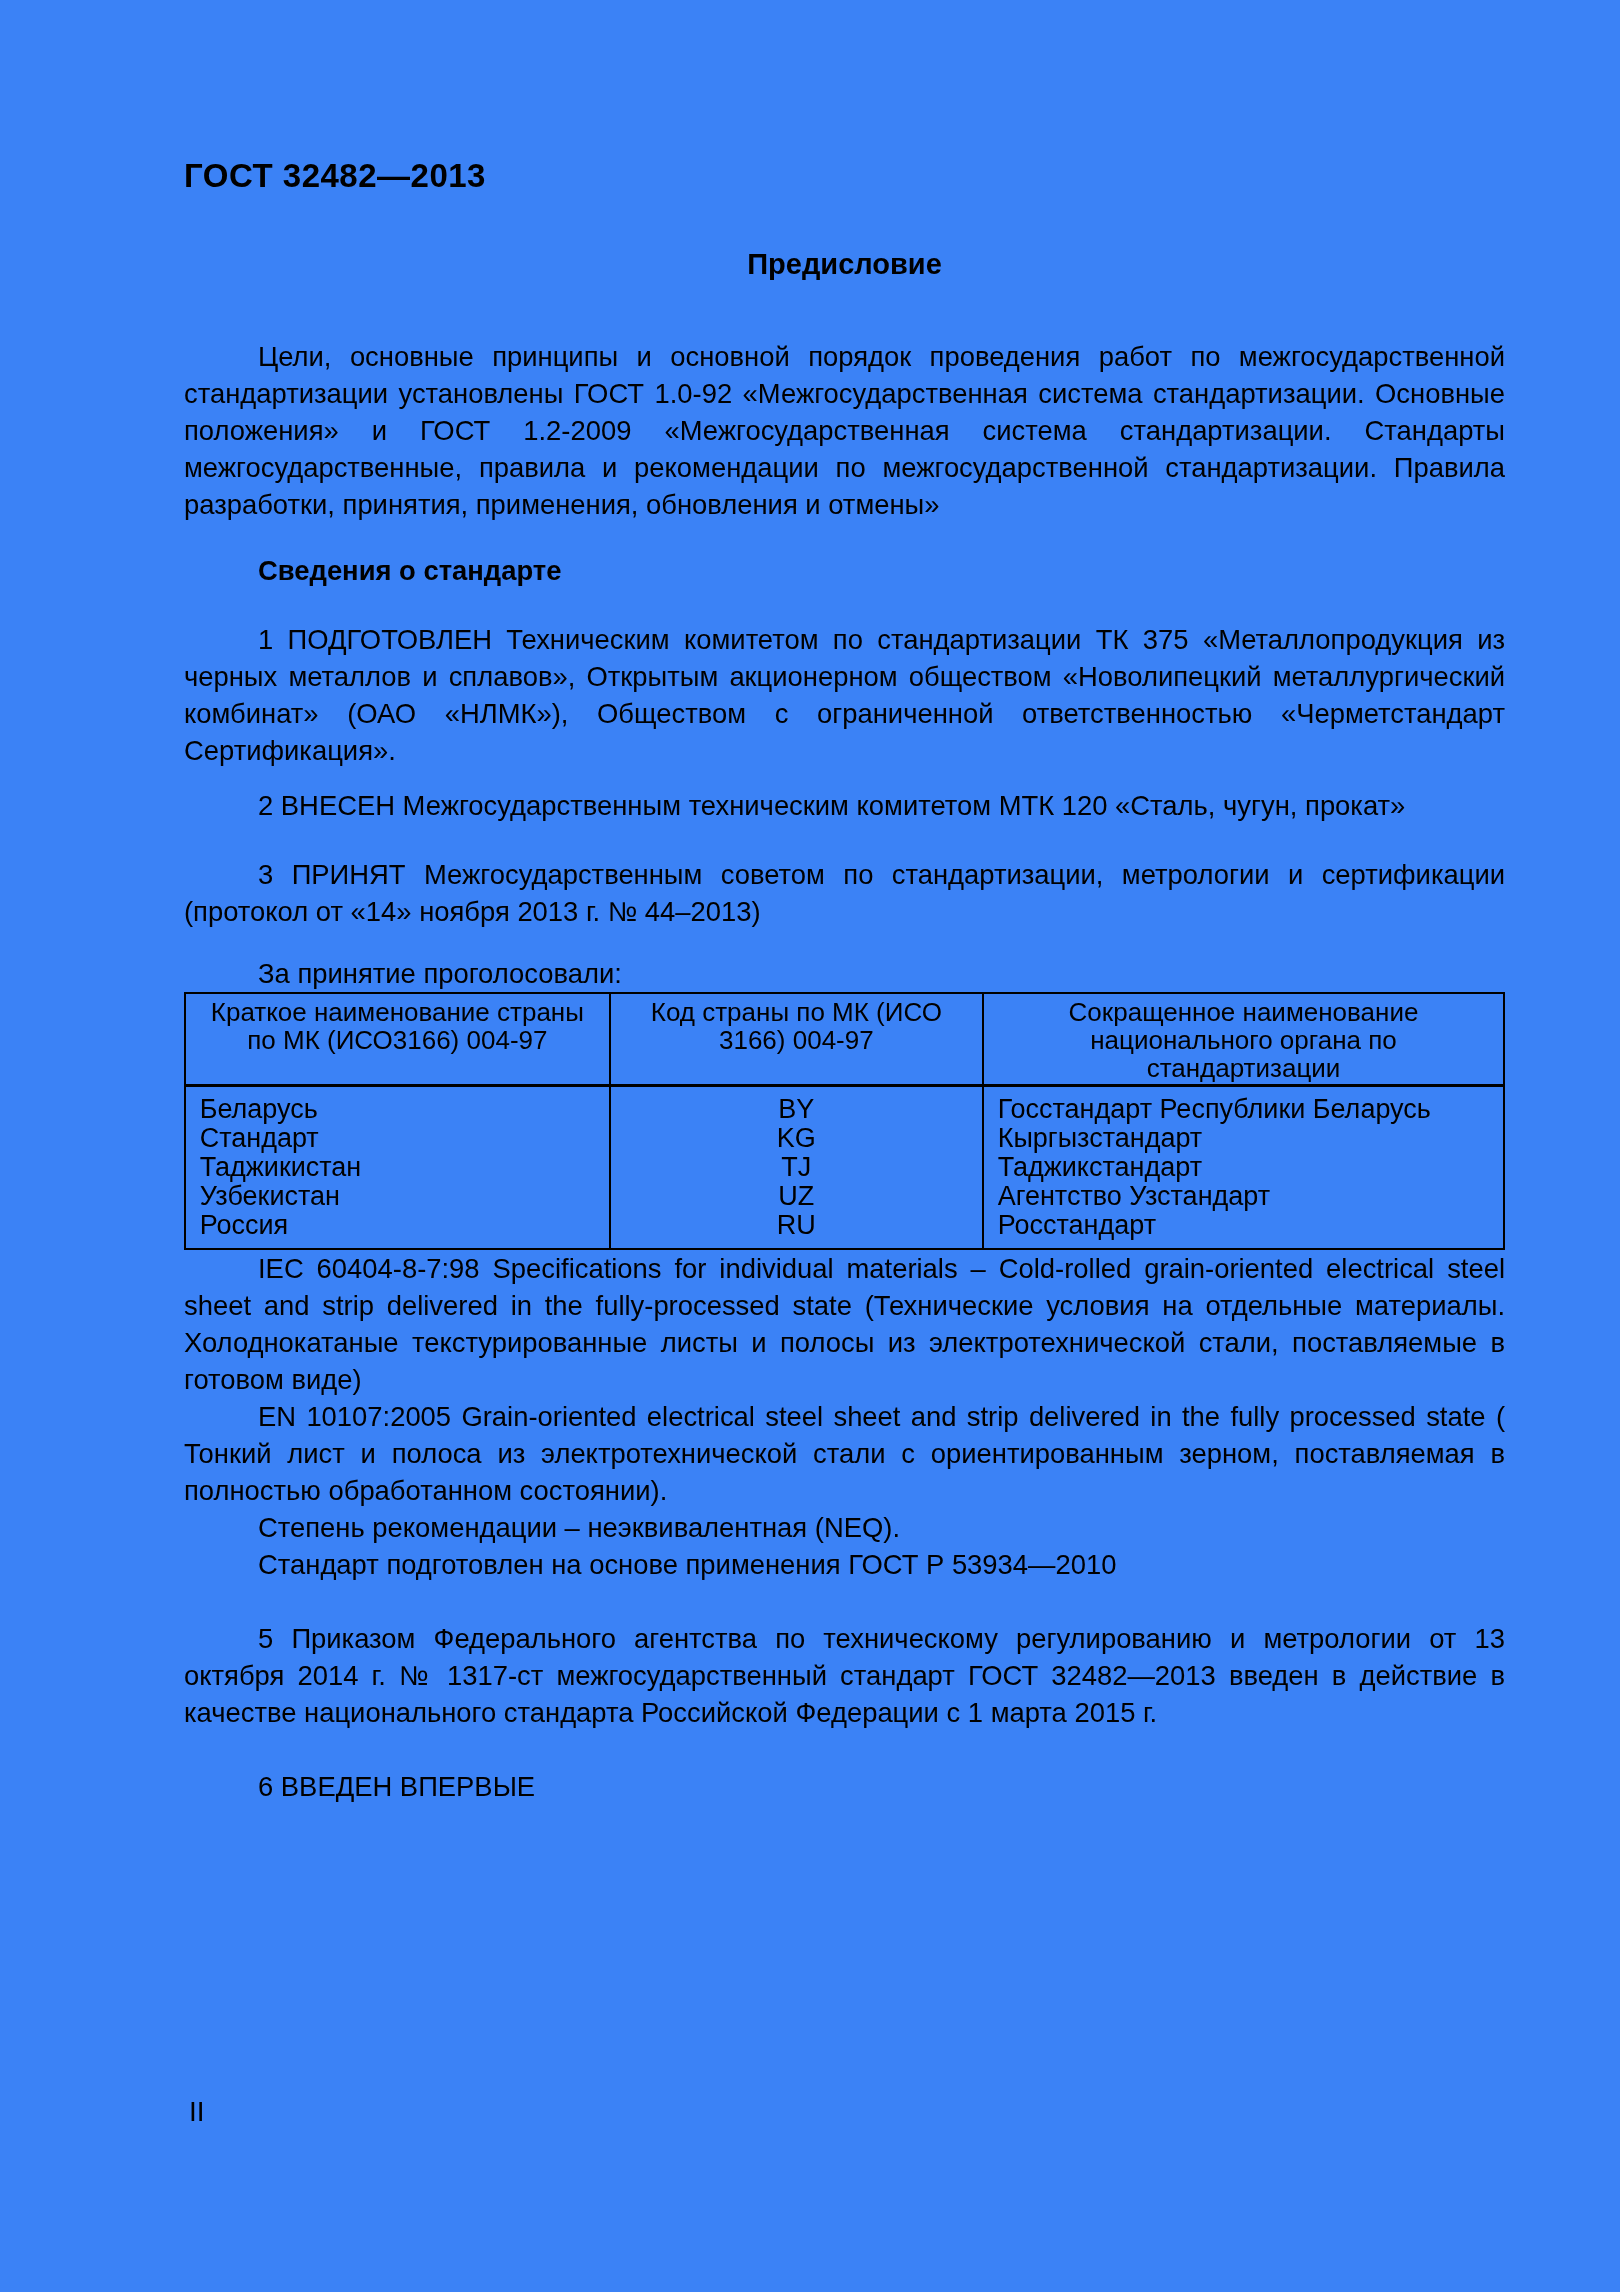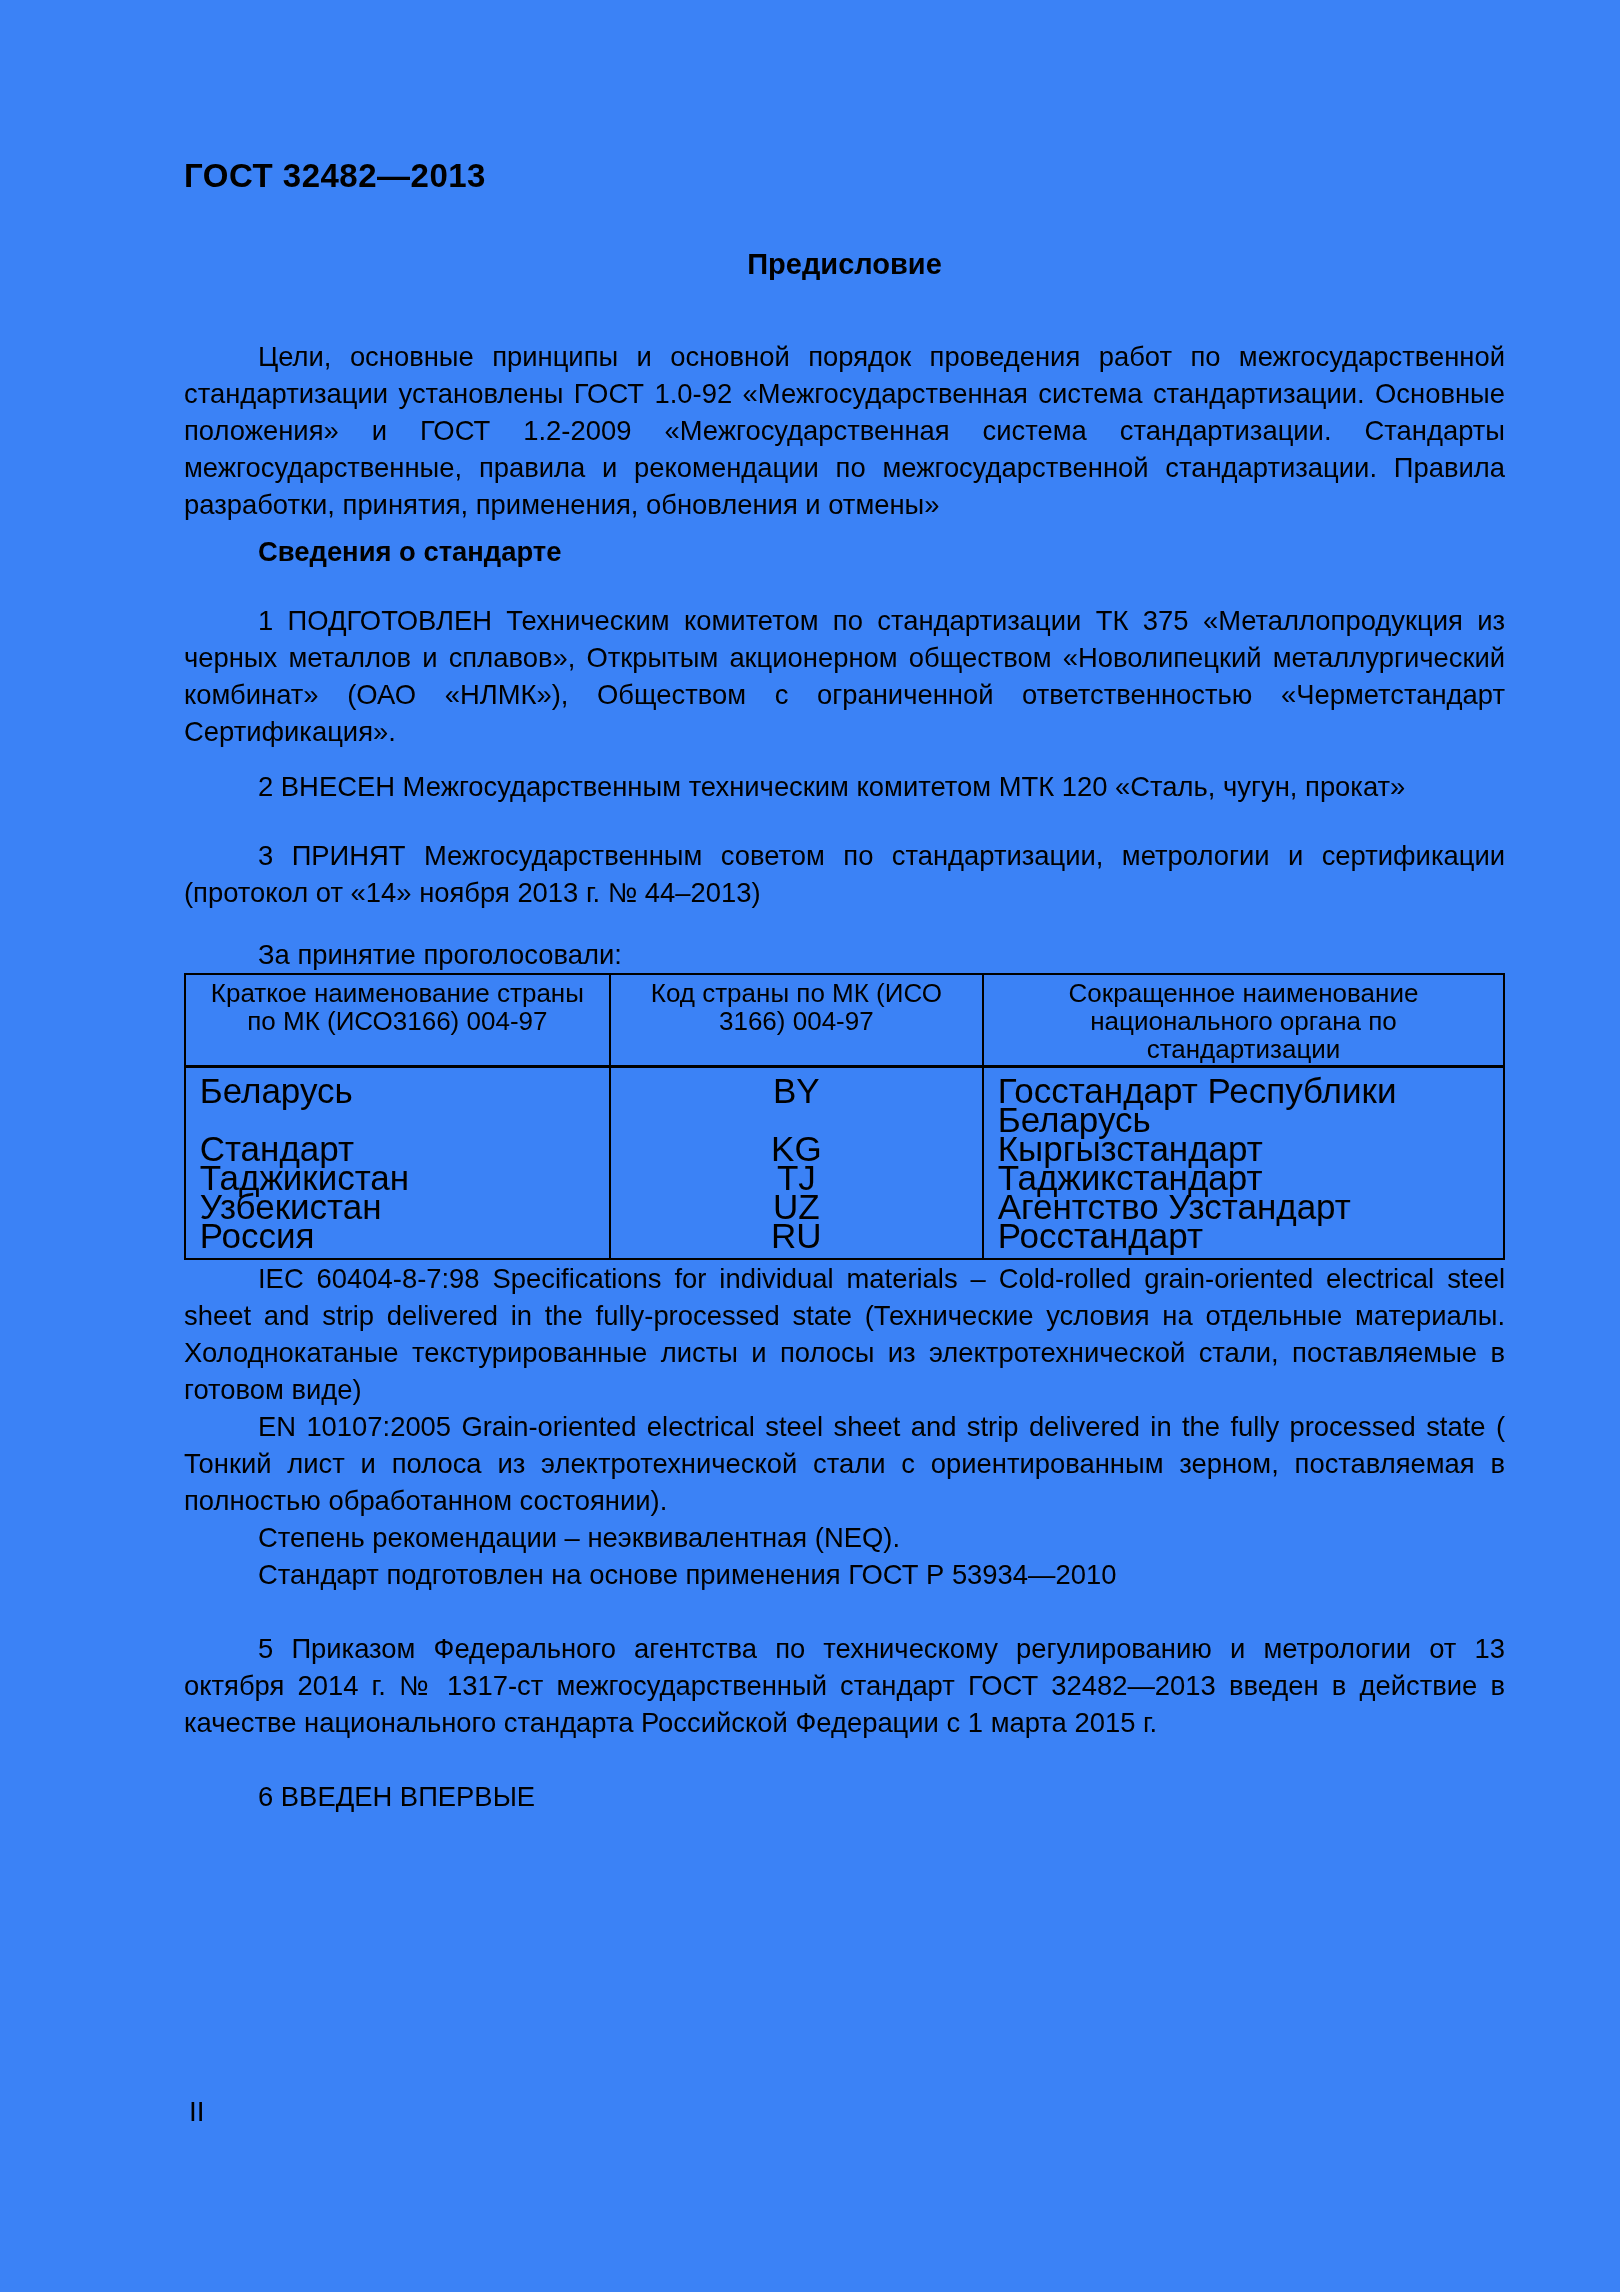--- a/index.html
+++ b/index.html
@@ -32,21 +32,21 @@
   .para{
     font-size:27.4px;
     line-height:37px;
     text-align:justify;
     margin:0;
   }
   .indent{ text-indent:74px; }
   .intro{ margin-top:57px; }
   .subheading{
     font-weight:700;
-    margin-top:10px;
+    margin-top:29px;
   }
   .sp-xl{ margin-top:37px; }
   .sp-lg{ margin-top:32px; }
   .sp-md{ margin-top:25.5px; }
   .sp-sm{ margin-top:17.6px; }
   .vote-label{ margin-top:25.5px; text-align:left; }
   .vote-table{
     width:100%;
     border-collapse:collapse;
     table-layout:fixed;
@@ -57,21 +57,21 @@
     font-weight:400;
     font-size:26px;
     line-height:28px;
     text-align:center;
     vertical-align:top;
     padding:3.9px 9.8px 2px;
     border-left:2px solid #000;
     border-bottom:3.9px solid #000;
   }
   .vote-table td{
-    font-size:35px;
+    font-size:27px;
     line-height:29px;
     padding:0 13.7px;
     vertical-align:top;
     border-left:2px solid #000;
   }
   .vote-table th:first-child,
   .vote-table td:first-child{ border-left:none; }
   .vote-table tbody tr:first-child td{ padding-top:7.8px; }
   .vote-table tbody tr:last-child td{ padding-bottom:7.8px; }
   .vote-table td.code{ text-align:center; }

